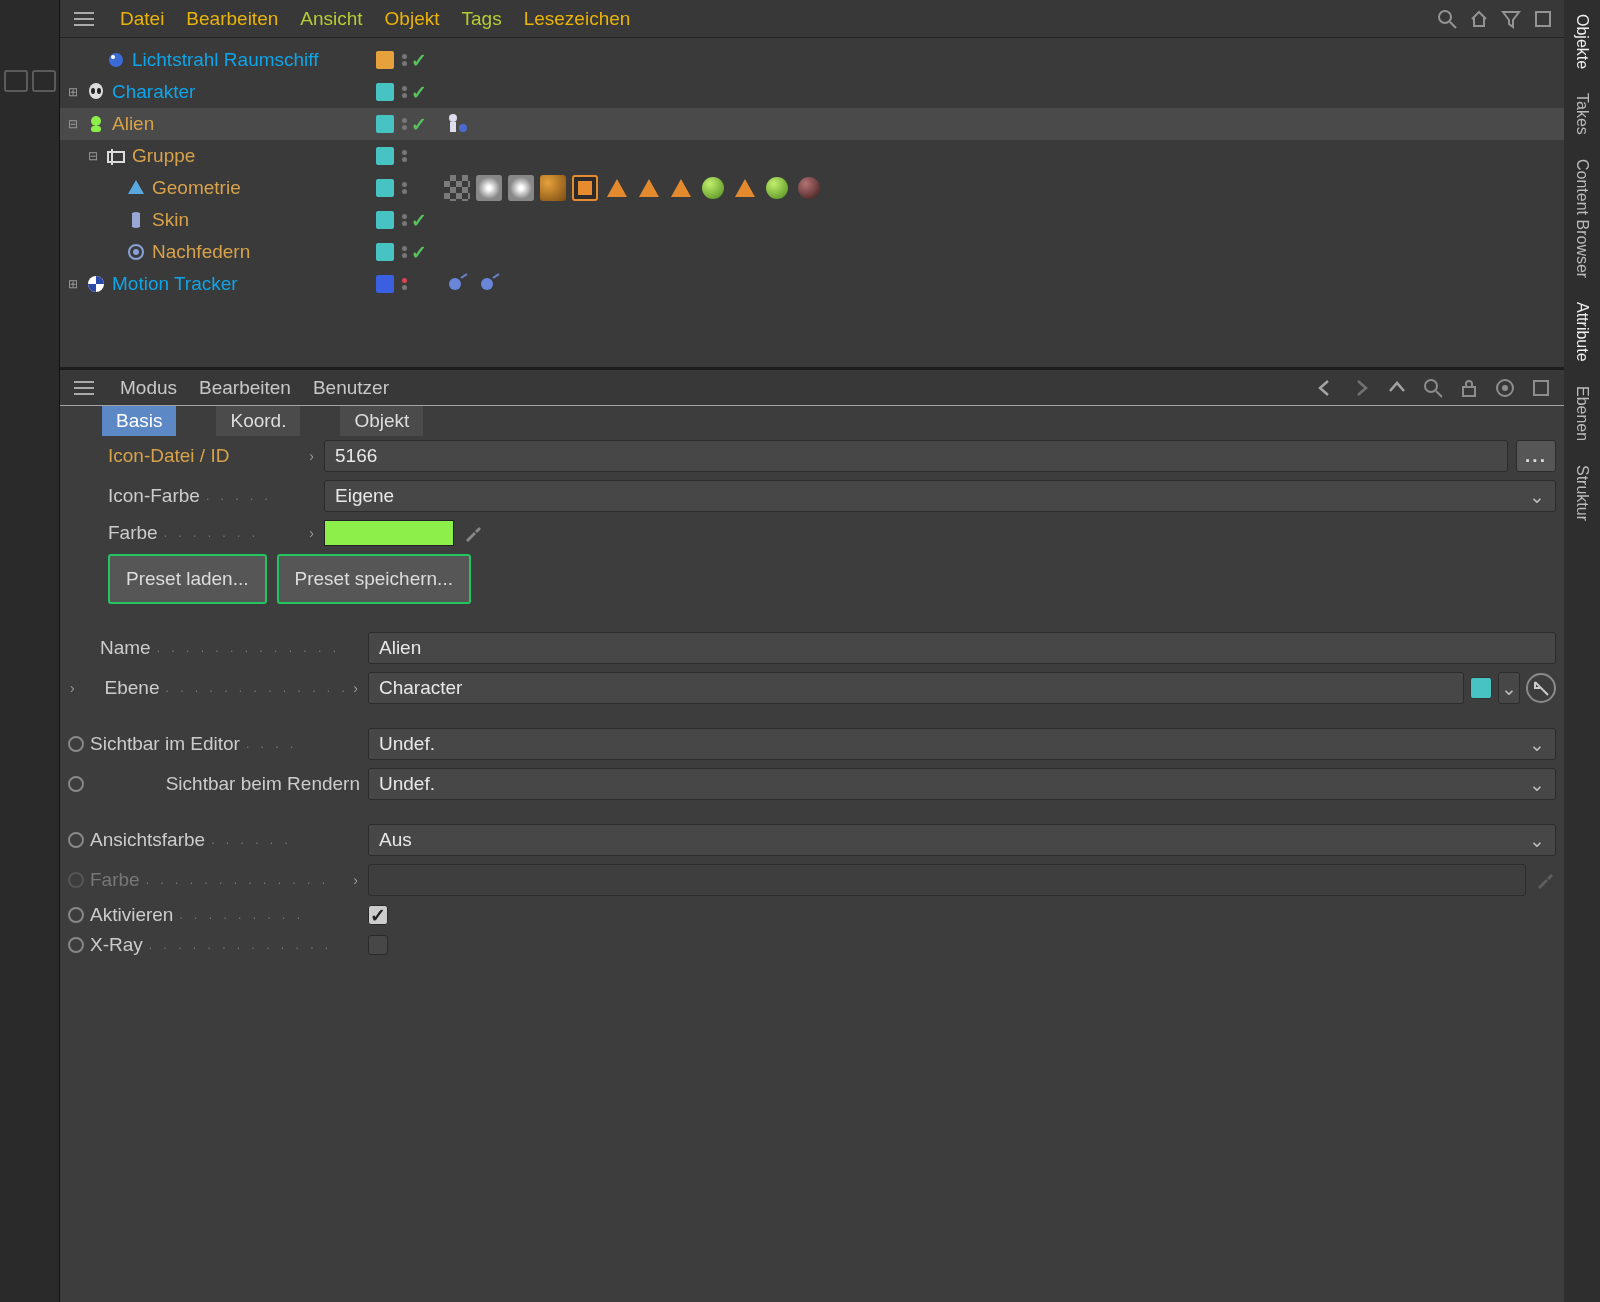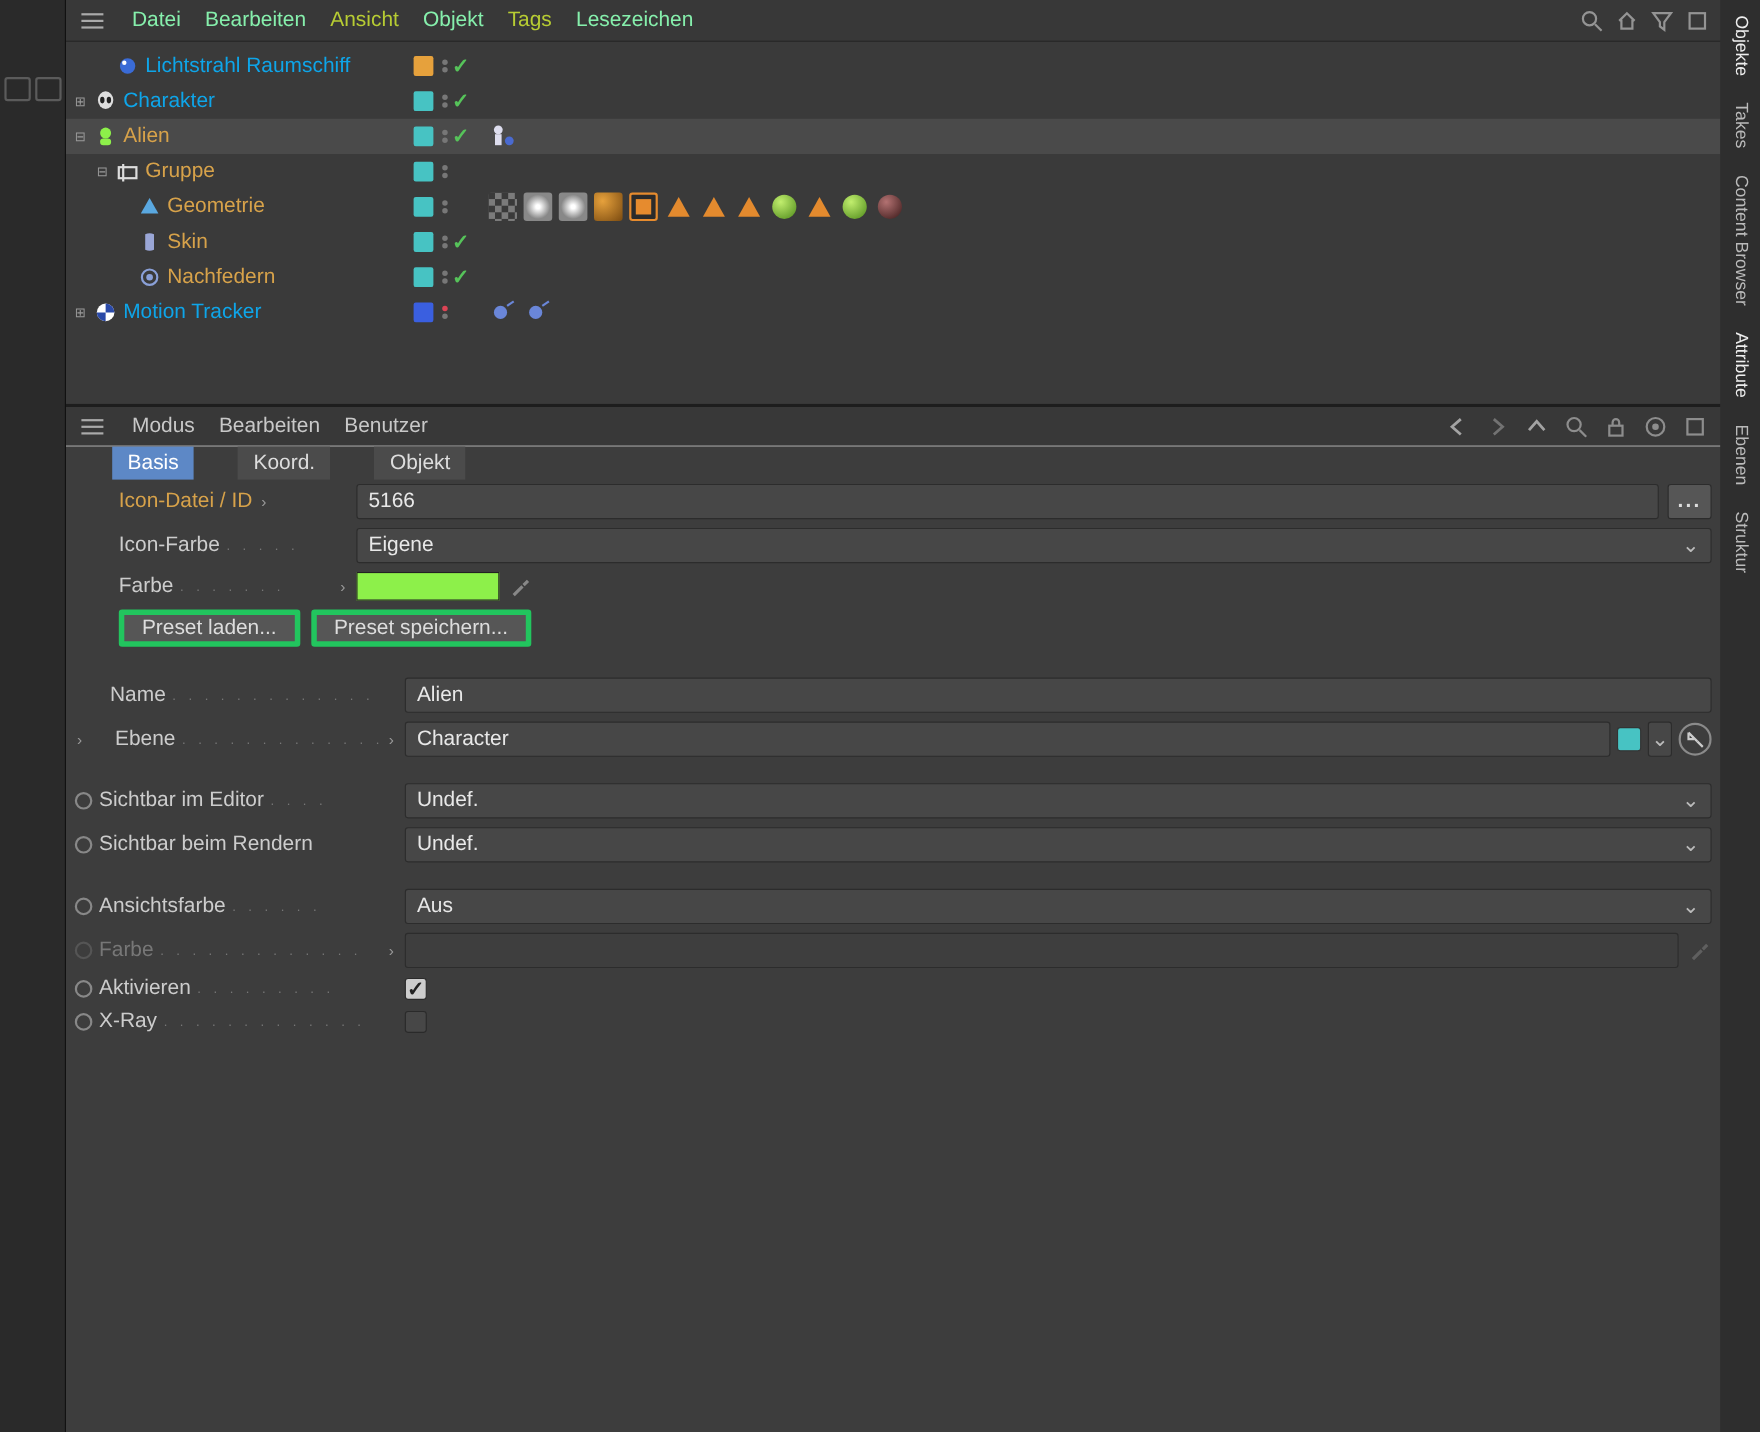--- a/index.html
+++ b/index.html
@@ -42,21 +42,21 @@
 
 
 .obj-panel { flex: 0 0 370px; display:flex; flex-direction:column; border-bottom: 3px solid #1d1d1d;}
 .menubar {
   display: flex; align-items: center; gap: 22px;
   padding: 4px 10px; height: 38px;
   background: #383838; border-bottom: 1px solid #222;
 }
 .hamburger { display:flex; flex-direction:column; gap:4px; padding:4px; cursor:pointer;}
 .hamburger span{width:20px;height:2px;background:#aaa;}
-.menubar .menu-item { color: #86efac; cursor:pointer;}
+.menubar .menu-item { color: #eab308; cursor:pointer;}
 .menubar .menu-item.hl { color: #b7cc33; }
 .menubar-spacer{flex:1;}
 .topicons{display:flex;gap:10px;align-items:center;}
 .topicons .ico{width:22px;height:22px;opacity:.7;display:flex;align-items:center;justify-content:center;}
 
 .tree { flex:1; overflow:auto; background:#3a3a3a; padding-top:6px;}
 .tree-row{
   display:grid;
   grid-template-columns: 310px 60px 1fr;
   align-items:center;
@@ -103,34 +103,34 @@
 .tab{padding:4px 14px;background:#4b4b4b;color:#ddd;cursor:pointer;margin-left:36px;}
 .tab.active{background:#5d88c6;color:#fff;}
 
 .section-title{font-weight:bold;color:#e8e8e8;padding:10px 6px 6px;}
 .collapsible{padding:4px 8px;color:#d8d8d8;cursor:pointer;}
 .collapsible::before{content:"▾ ";color:#aaa;}
 
 .form{padding:4px 8px 20px 8px;display:flex;flex-direction:column;gap:8px;}
 .row{display:grid;grid-template-columns: 248px 1fr;align-items:center;gap:8px;}
 .row.indent{padding-left:40px;grid-template-columns:208px 1fr;}
-.row .label{color:#ccc;white-space:nowrap;display:flex;align-items:center;gap:6px;}
+.row .label{color:#ccc;white-space:nowrap;display:flex;align-items:center;gap:6px;justify-content:space-between;}
 .row .label.orange{color:#d7a24a;}
 .row .label.dim{color:#777;}
 .dots-fill{flex:1;overflow:hidden;color:#777;letter-spacing:4px;font-size:12px;}
 .chev{color:#999;font-size:14px;padding:0 2px;}
 .radio{width:16px;height:16px;border:2px solid #888;border-radius:50%;flex:0 0 16px;}
 
 .textinput, .select, .readonly{
   background:#474747;border:1px solid #2c2c2c;color:#e8e8e8;
   height:32px;padding:4px 10px;border-radius:3px;display:flex;align-items:center;
 }
 .select{justify-content:space-between;cursor:pointer;}
 .select .caret{color:#bbb;}
-.btn{background:#565656;border:5px solid #22c55e;color:#ddd;height:34px;padding:0 16px;border-radius:3px;cursor:pointer;display:inline-flex;align-items:center;}
+.btn{background:#565656;border:2px solid #22c55e;color:#ddd;height:50px;padding:0 16px;border-radius:3px;cursor:pointer;display:inline-flex;align-items:center;}
 .color-swatch-big{width:130px;height:26px;background:#8df04a;border:1px solid #222;}
 .picker{width:22px;height:22px;opacity:.6;}
 .twobtn{display:flex;gap:10px;padding-left:40px;}
 
 .layer-inline{display:flex;align-items:center;gap:6px;}
 .layer-inline .textinput{flex:1;}
 .mini-sq{width:22px;height:22px;border:1px solid #333;border-radius:3px;}
 .mini-sq.teal{background:#47c3c3;}
 .mini-dd{width:22px;height:32px;background:#474747;border:1px solid #2c2c2c;border-radius:3px;display:flex;align-items:center;justify-content:center;color:#bbb;cursor:pointer;}
 .circle-btn{width:30px;height:30px;border:2px solid #8a8a8a;border-radius:50%;display:flex;align-items:center;justify-content:center;cursor:pointer;}

